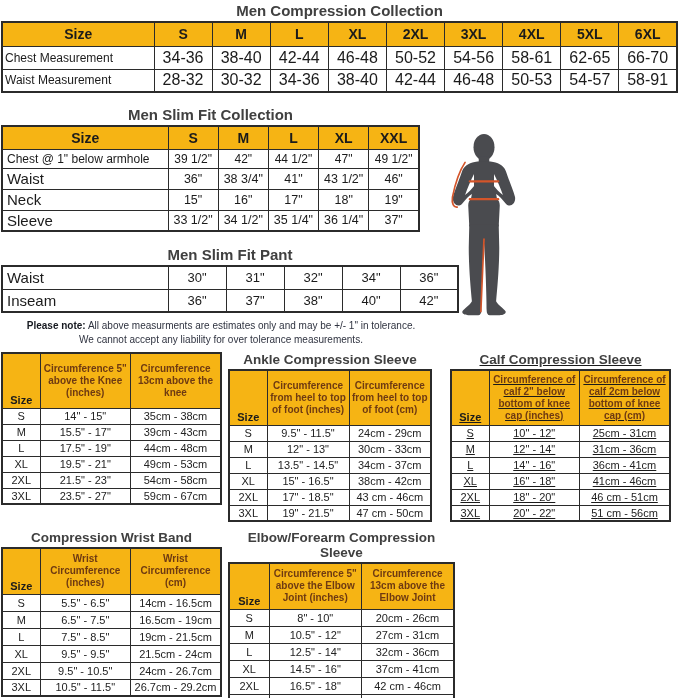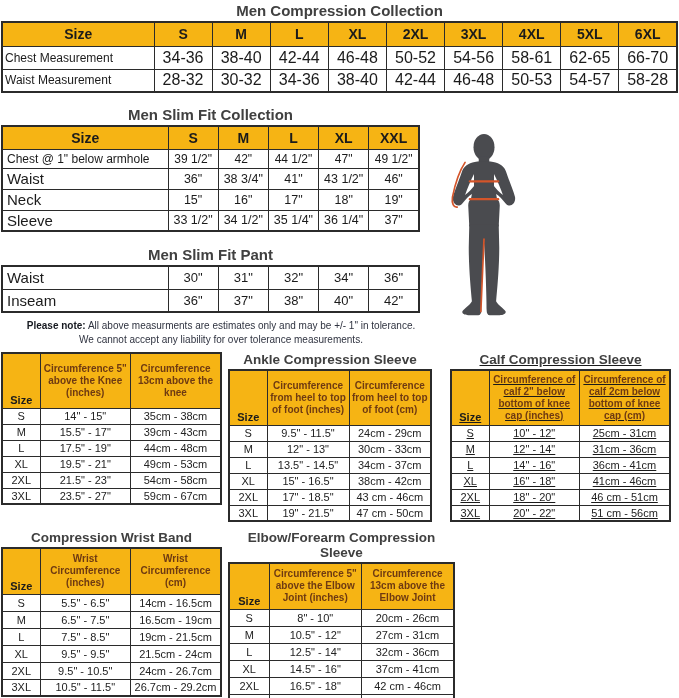--- a/index.html
+++ b/index.html
@@ -59,21 +59,21 @@
   .mini td{font-size:11px;color:#222;}
 
   
   .band thead tr{height:46px;}
   .band tbody tr{height:17px;}
 
   
   .abs{position:absolute;}
   #sec-main{top:2px;left:1px;width:677px;}
   #sec-slim{top:106px;left:1px;width:419px;}
-  #sec-pant{top:246px;left:1px;width:419px;}
+  #sec-pant{top:246px;left:1px;width:458px;}
   #note{top:319px;left:0;width:442px;text-align:center;font-size:10px;
         line-height:14px;color:#2f3340;}
   #note b{color:#15181f;}
   #sec-knee{top:352px;left:1px;width:221px;}
   #sec-ankle{top:352px;left:228px;width:204px;}
   #sec-calf{top:352px;left:450px;width:221px;text-decoration:underline;}
   #sec-wrist{top:530px;left:1px;width:221px;}
   #sec-elbow{top:530px;left:228px;width:227px;}
   #figure{top:134px;left:438px;width:92px;height:184px;}
 </style>
@@ -125,21 +125,21 @@
         <tr>
           <td class="c0">Waist Measurement</td>
           <td class="cv">28-32</td>
           <td class="cv">30-32</td>
           <td class="cv">34-36</td>
           <td class="cv">38-40</td>
           <td class="cv">42-44</td>
           <td class="cv">46-48</td>
           <td class="cv">50-53</td>
           <td class="cv">54-57</td>
-          <td class="cv">58-28</td>
+          <td class="cv">58-91</td>
         </tr>
       </tbody>
     </table>
 </div>
 
 <div class="abs" id="sec-slim">
   <div class="title t-lg">Men Slim Fit Collection</div>
   <table class="tbl slim">
       <colgroup>
         <col style="width: 166px;">

